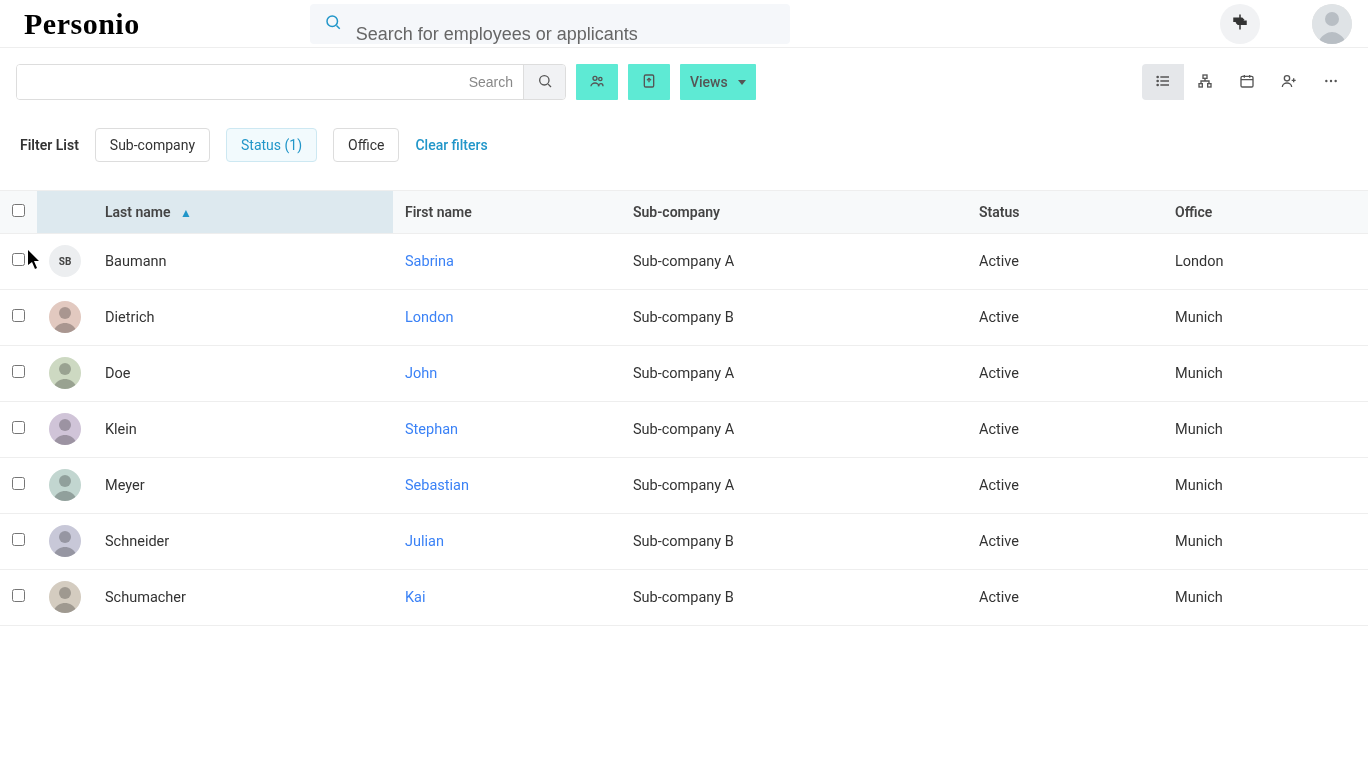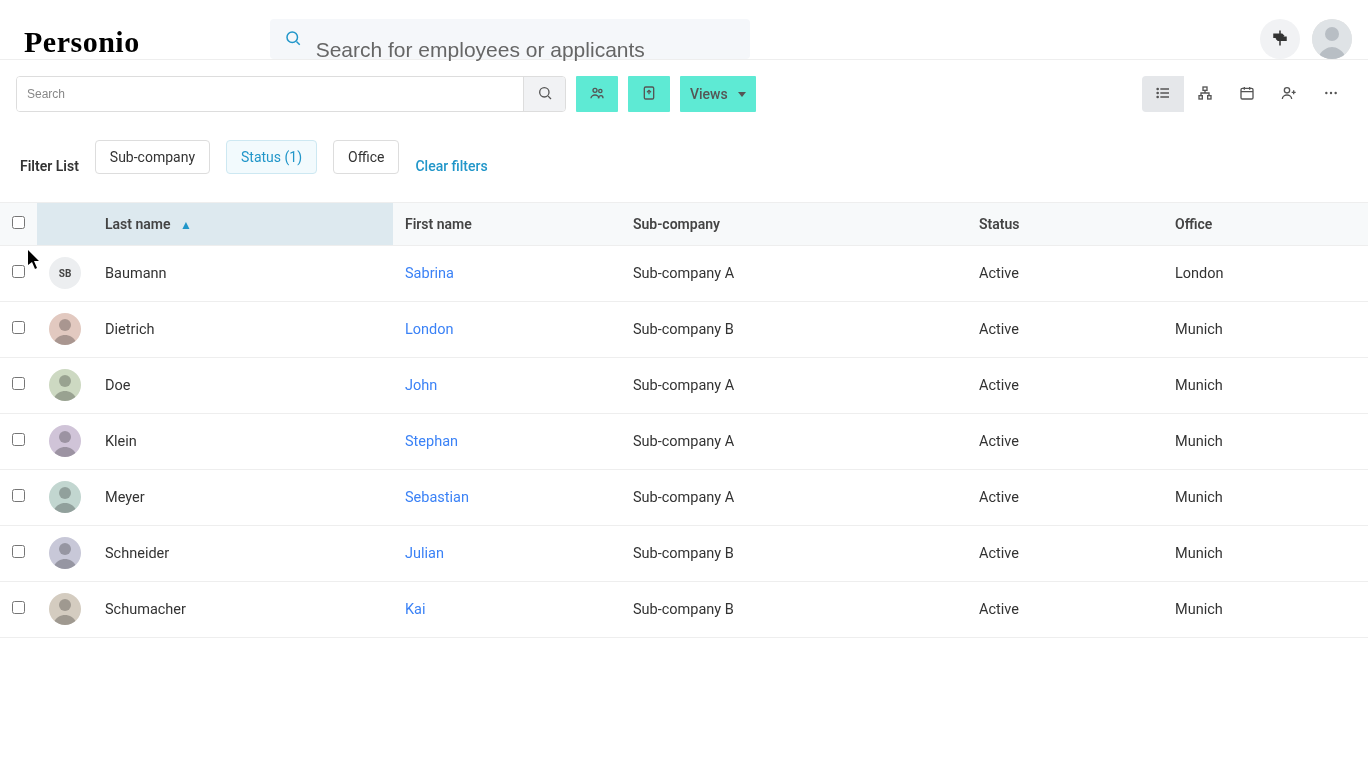--- a/index.html
+++ b/index.html
@@ -7,24 +7,25 @@
     font-family: -apple-system, BlinkMacSystemFont, "Segoe UI", Roboto, "Helvetica Neue", Arial, sans-serif;
     font-size: 14px;
     color: #333;
     background: #fff;
     width: 1368px;
   }
 
   
   .top-header {
     display: flex;
-    align-items: flex-end;
-    height: 60px;
+    align-items: center;
+    height: 48px;
     padding: 0 16px;
     border-bottom: 1px solid #eee;
+    gap: 40px;
   }
   .logo {
     font-family: "Brush Script MT", cursive;
     font-size: 30px;
     font-weight: 600;
     color: #000;
     margin-left: 8px;
     margin-right: 130px;
     letter-spacing: 0.5px;
   }
@@ -34,21 +35,21 @@
     background: #f5f7fa;
     border-radius: 4px;
     height: 40px;
     width: 480px;
     padding: 0 14px;
     color: #555;
   }
   .global-search .si { color: #2196c9; margin-right: 14px; }
   .global-search input {
     border: none; background: transparent; outline: none;
-    font-size: 21px; width: 100%; color: #0f766e; margin-top: 21px;
+    font-size: 18px; width: 100%; color: #0f766e; margin-top: 21px;
   }
   .global-search input::placeholder { color: #666; }
   .header-spacer { flex: 1; }
   .header-btn-round {
     width: 40px; height: 40px; border-radius: 50%;
     background: #f1f2f4; display: flex; align-items: center; justify-content: center;
     margin-left: 12px; color: #333; cursor: pointer;
   }
   .avatar-top {
     width: 40px; height: 40px; border-radius: 50%;
@@ -67,21 +68,22 @@
   .search-group {
     display: flex;
     border: 1px solid #ddd;
     border-radius: 4px;
     overflow: hidden;
     height: 36px;
     width: 550px;
   }
   .search-group input {
     border: none; outline: none; padding: 0 10px; flex: 1;
-    font-size: 12px;
+    font-size: 14px;
+    text-align: right;
   }
   .search-group input::placeholder { color: #888; }
   .search-group .search-btn {
     width: 42px; background: #f1f2f4; border-left: 1px solid #ddd;
     display: flex; align-items: center; justify-content: center;
     cursor: pointer; color: #555;
   }
   .sq-btn {
     height: 36px; min-width: 42px; padding: 0 10px;
     background: #5eead4; border-radius: 1px;
@@ -92,21 +94,21 @@
   .sq-btn.icon-only { width: 42px; padding: 0; }
   .toolbar-spacer { flex: 1; }
   .icon-bar {
     display: flex; gap: 0; border-radius: 4px; overflow: hidden;
   }
   .icon-bar .sq-btn { border-radius: 0; background: transparent; }
   .icon-bar .sq-btn.active { background: #e5e7ea; }
 
   
   .filters {
-    display: flex; align-items: flex-end; gap: 16px;
+    display: flex; align-items: center; gap: 16px;
     padding: 12px 20px 28px 20px;
   }
   .filter-label { font-weight: 600; color: #333; }
   .filter-pill {
     height: 34px; padding: 0 14px;
     border: 1px solid #ddd; border-radius: 4px;
     display: flex; align-items: center; cursor: pointer;
     font-size: 14px; color: #333;
   }
   .filter-pill.active { color: #2196c9; border-color: #cde8f2; background: #f2fafd; }

